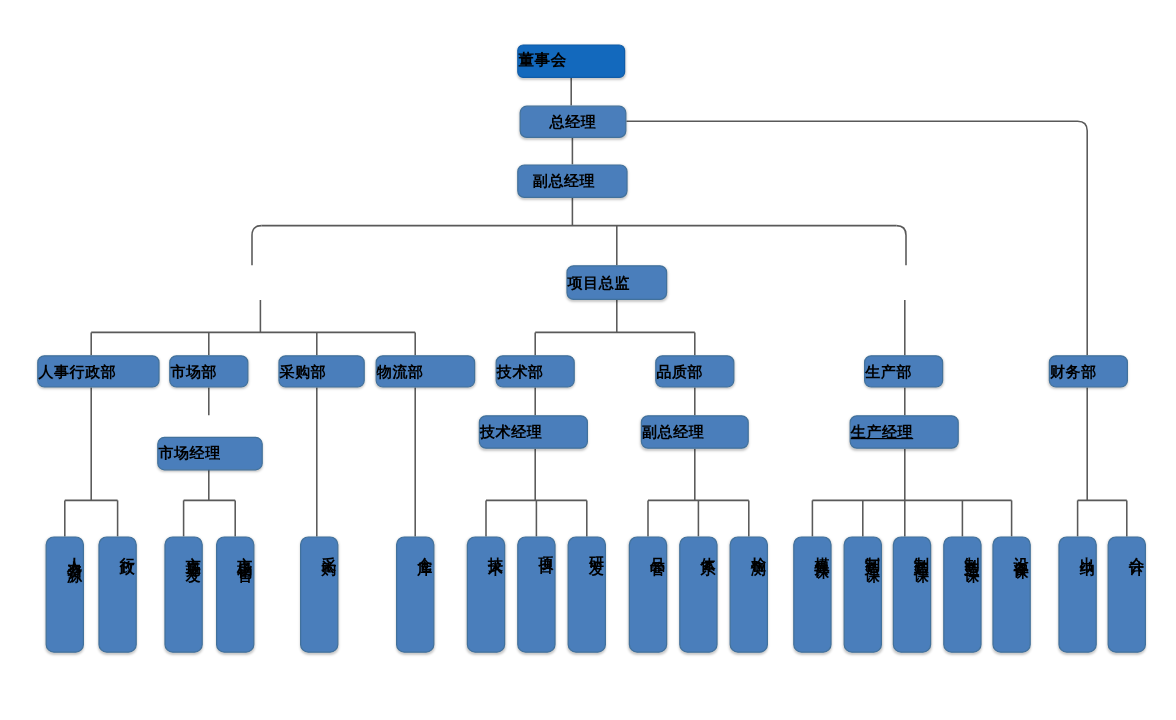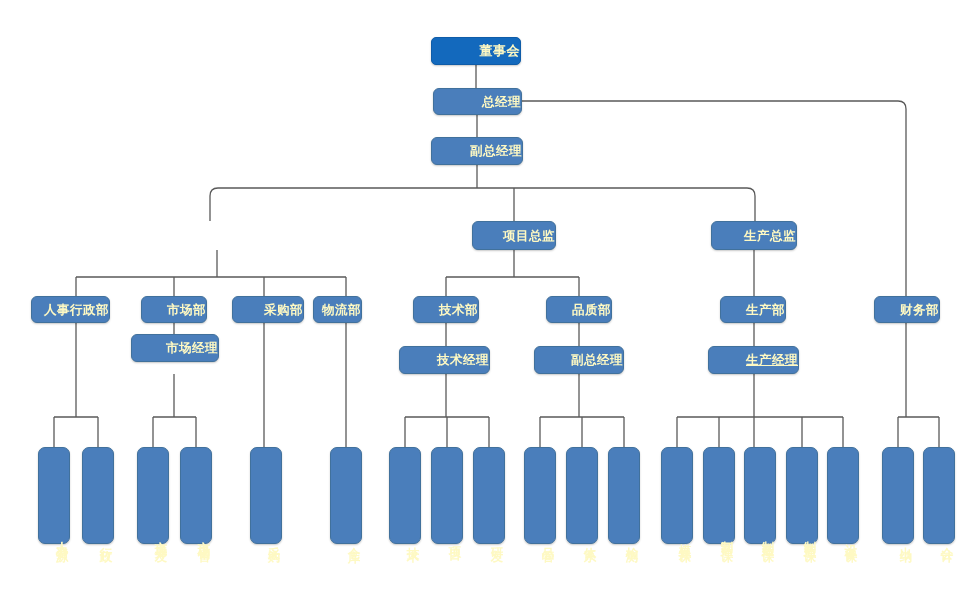--- a/index.html
+++ b/index.html
@@ -33,23 +33,23 @@
     top: 0;
     width: 980px;
     height: 600px;
     z-index: 2;
   }
   .node {
     position: absolute;
     box-sizing: border-box;
     display: flex;
     align-items: center;
-    justify-content: flex-end;
+    justify-content: flex-start;
     border-radius: 6px;
-    color: #fef9c3;
+    color: #000000;
     text-align: center;
     line-height: 1.12;
     letter-spacing: 0.5px;
     font-weight: bold;
     font-size: 12.5px;
     background: #4a7ebb;
     border: 1px solid #41719c;
     box-shadow: 0 1px 2px rgba(0,0,0,0.22);
     -webkit-font-smoothing: antialiased;
   }
@@ -140,48 +140,45 @@
       </div>
       <div class="node" style="left: 433px; top: 88px; width: 89px; height: 27px; padding-left: 24px;">
         <span class="label">总经理</span>
       </div>
       <div class="node" style="left: 431px; top: 137px; width: 92px; height: 28px; padding-left: 12px;">
         <span class="label">副总经理</span>
       </div>
       <div class="node" style="left: 472px; top: 221px; width: 84px; height: 29px;">
         <span class="label">项目总监</span>
       </div>
-      <div class="node" style="left: 711px; top: 221px; width: 86px; height: 29px;">
-        <span class="label">生产总监</span>
-      </div>
-      <div class="node" style="left: 31px; top: 296px; width: 79px; height: 27px;">
+      <div class="node" style="left: 31px; top: 296px; width: 102px; height: 27px;">
         <span class="label">人事行政部</span>
       </div>
       <div class="node" style="left: 141px; top: 296px; width: 66px; height: 27px;">
         <span class="label">市场部</span>
       </div>
       <div class="node" style="left: 232px; top: 296px; width: 72px; height: 27px;">
         <span class="label">采购部</span>
       </div>
-      <div class="node" style="left: 313px; top: 296px; width: 49px; height: 27px;">
+      <div class="node" style="left: 313px; top: 296px; width: 83px; height: 27px;">
         <span class="label">物流部</span>
       </div>
       <div class="node" style="left: 413px; top: 296px; width: 66px; height: 27px;">
         <span class="label">技术部</span>
       </div>
       <div class="node" style="left: 546px; top: 296px; width: 66px; height: 27px;">
         <span class="label">品质部</span>
       </div>
       <div class="node" style="left: 720px; top: 296px; width: 66px; height: 27px;">
         <span class="label">生产部</span>
       </div>
       <div class="node" style="left: 874px; top: 296px; width: 66px; height: 27px;">
         <span class="label">财务部</span>
       </div>
-      <div class="node" style="left: 131px; top: 334px; width: 88px; height: 28px;">
+      <div class="node" style="left: 131px; top: 364px; width: 88px; height: 28px;">
         <span class="label">市场经理</span>
       </div>
       <div class="node" style="left: 399px; top: 346px; width: 91px; height: 28px;">
         <span class="label">技术经理</span>
       </div>
       <div class="node" style="left: 534px; top: 346px; width: 90px; height: 28px;">
         <span class="label">副总经理</span>
       </div>
       <div class="node" style="left: 708px; top: 346px; width: 91px; height: 28px; text-decoration: underline;">
         <span class="label">生产经理</span>

